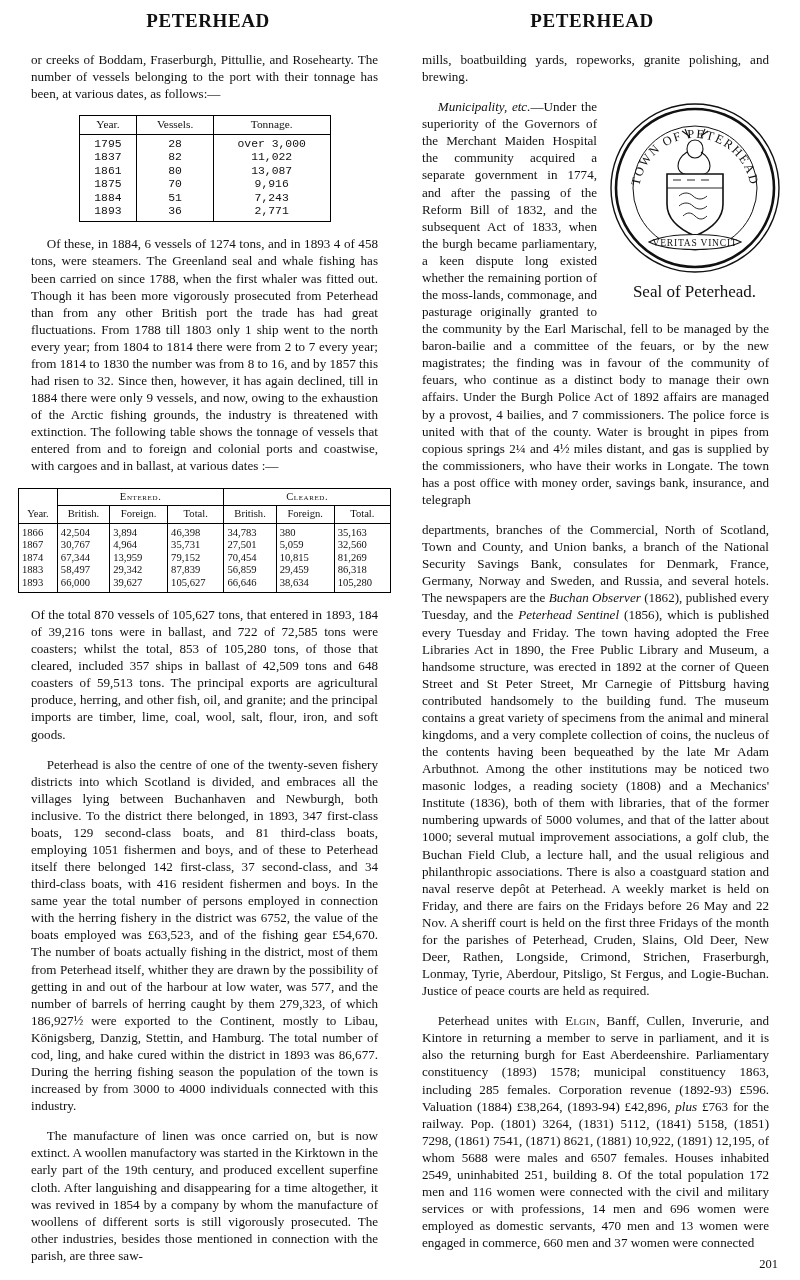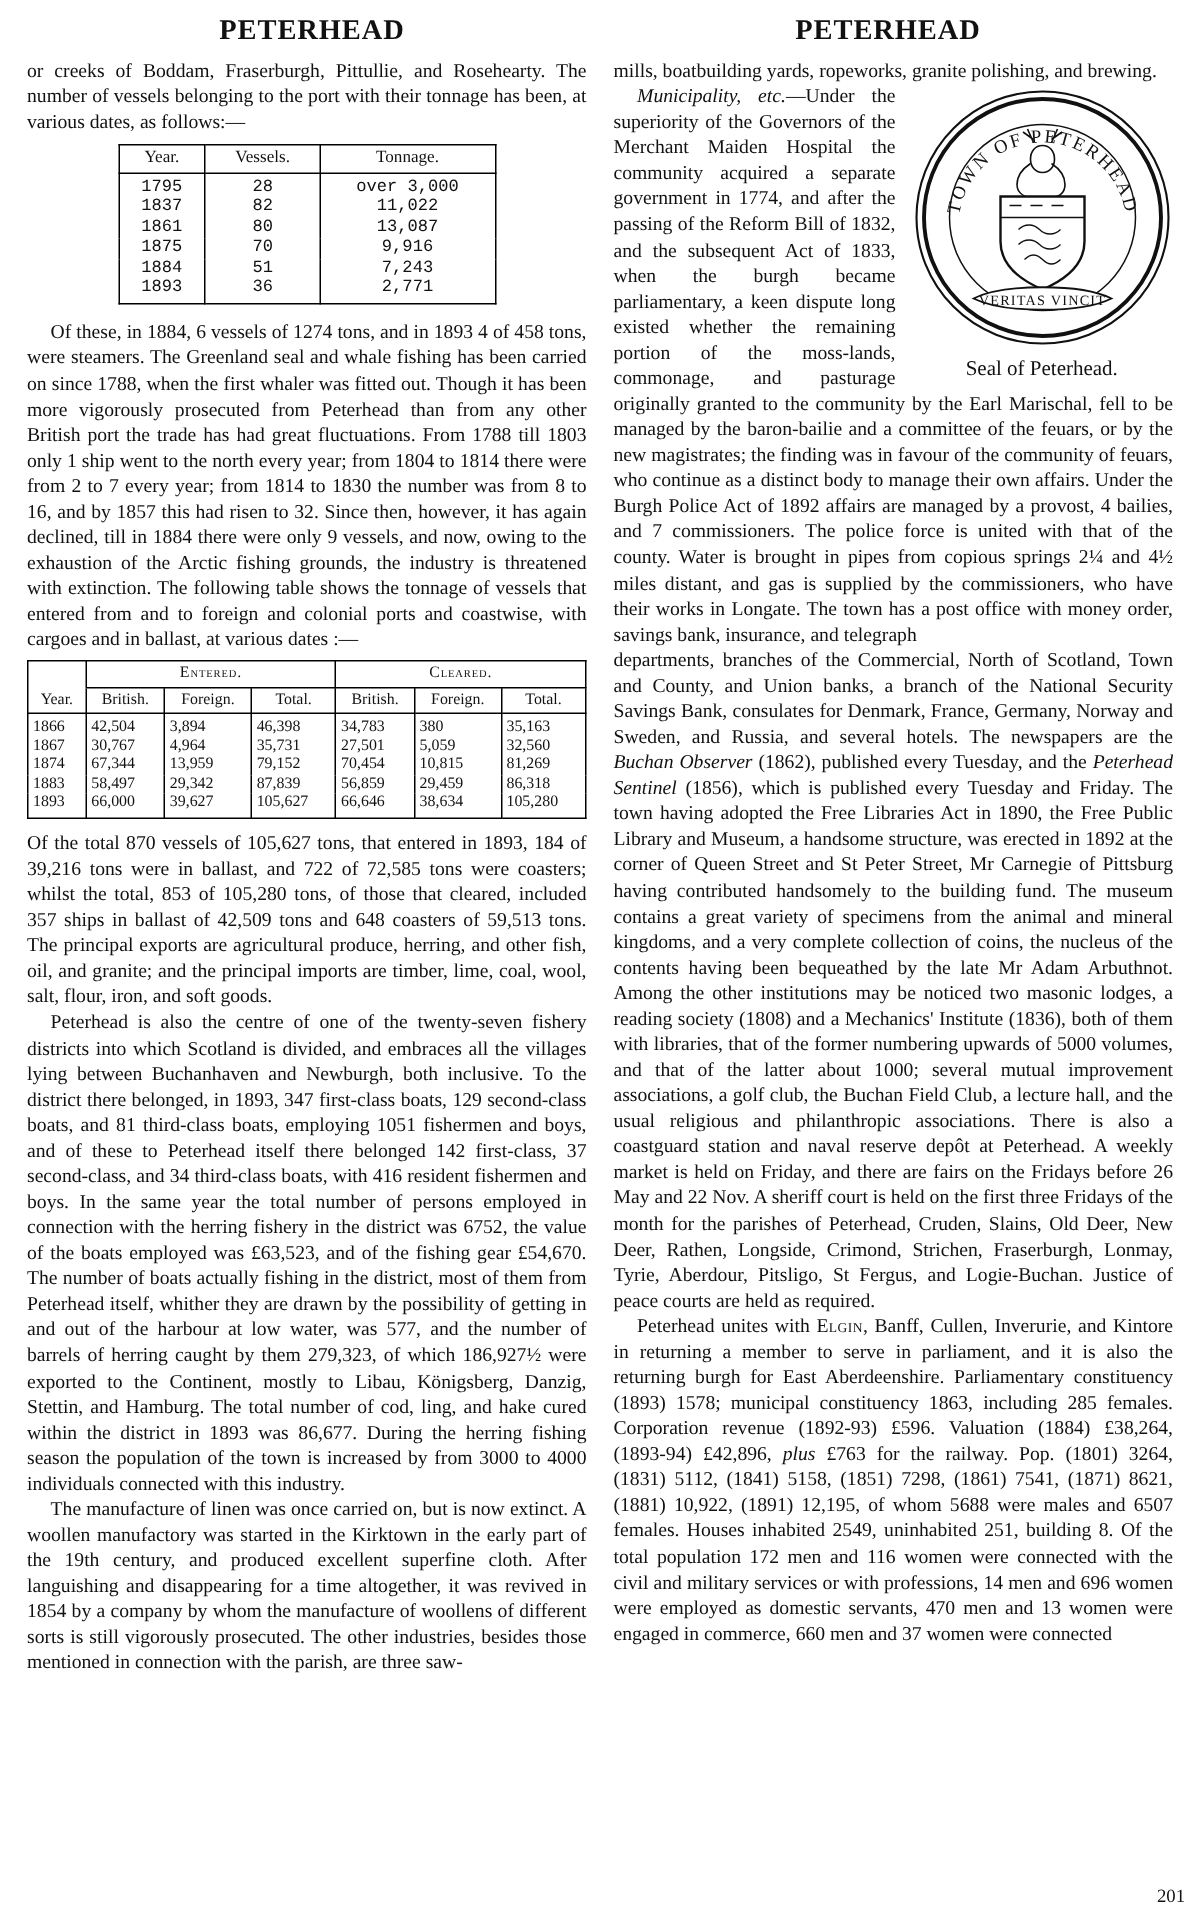--- a/index.html
+++ b/index.html
@@ -43,21 +43,21 @@
   }
   .col {
     width: 373px;
     font-size: 13.1px;
     line-height: 1.305;
     text-align: justify;
     text-justify: inter-word;
     hyphens: manual;
   }
   .col p {
-    margin: 0;
+    margin: 13px;
     text-indent: 1.2em;
   }
   .col p.noindent {
     text-indent: 0;
   }
   .ital { font-style: italic; }
   .smallcaps {
     font-variant: small-caps;
     letter-spacing: 0.3px;
   }
@@ -103,26 +103,26 @@
   }
   .nb { border-bottom: none !important; }
   
   .seal-wrap {
     float: right;
     width: 175px;
     margin: 4px 0 2px 10px;
     text-align: center;
   }
   .seal-caption {
-    font-size: 14px;
+    font-size: 17px;
     margin-top: 3px;
   }
   .page-number {
     position: absolute;
-    right: 10px;
+    right: 22px;
     bottom: 8px;
     font-size: 12.5px;
   }
 </style>
 </head>
 <body>
 
 <div class="page">
 
   <div class="running-heads">

